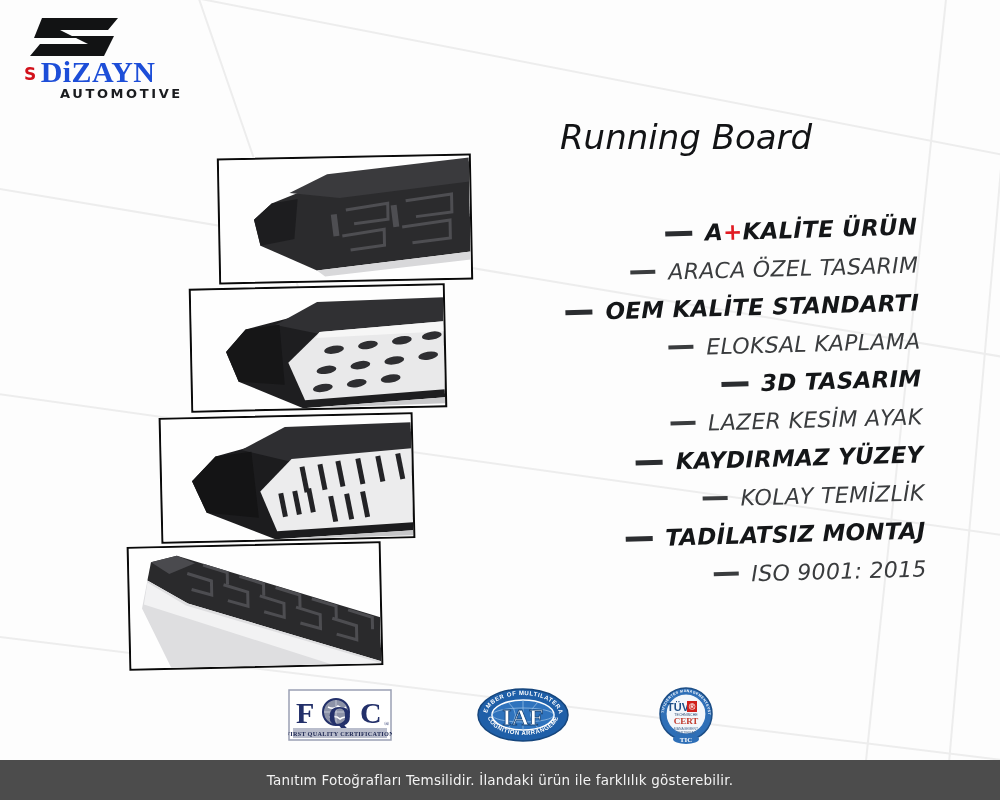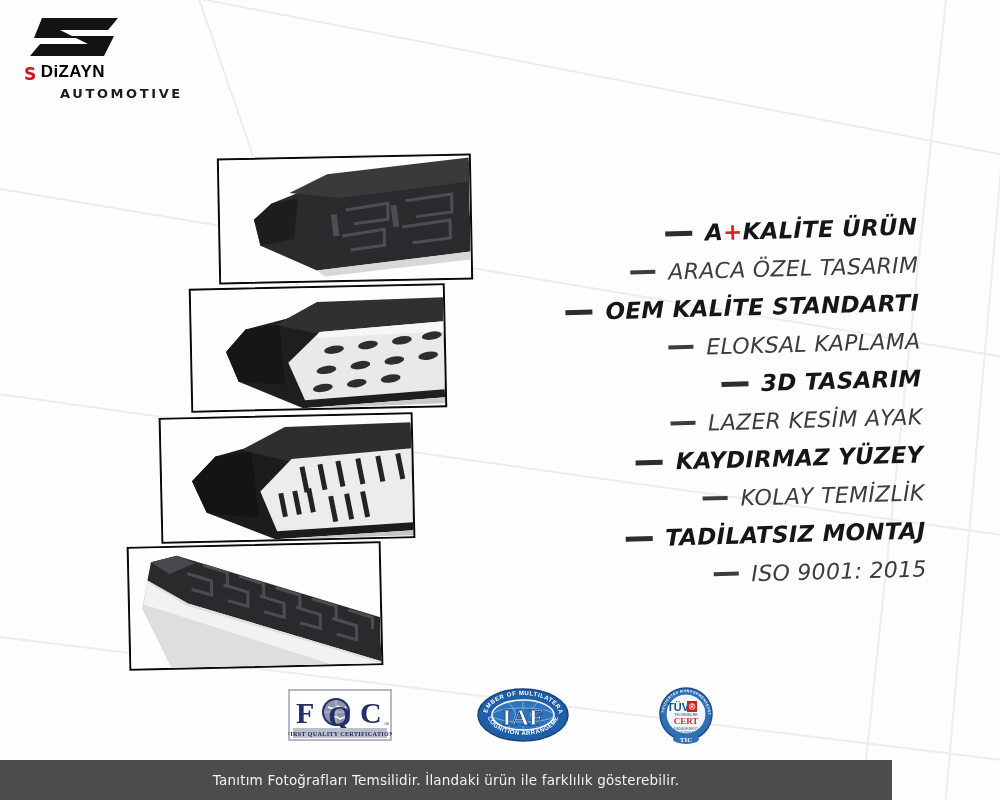--- a/index.html
+++ b/index.html
@@ -48,26 +48,26 @@
   }
   .logo-s {
     color: #d2111b;
     font-weight: 800;
     font-size: 17px;
     line-height: 17px;
     font-family: "DejaVu Sans", sans-serif;
     letter-spacing: -0.5px;
   }
   .logo-word {
-    color: #000000;
+    color: #1d4ed8;
     font-weight: 700;
-    font-size: 17px;
+    font-size: 30px;
     line-height: 22px;
     letter-spacing: 0.4px;
-    font-family: Liberation Sans, sans-serif;
+    font-family: Liberation Serif, serif;
   }
   .logo-sub {
     color: #1a1c1f;
     font-size: 13px;
     letter-spacing: 2.6px;
     font-weight: 600;
     margin-top: 3px;
     padding-left: 38px;
     font-family: "DejaVu Sans", sans-serif;
   }
@@ -162,21 +162,21 @@
     display: flex;
     align-items: center;
     justify-content: space-between;
   }
   .cert { flex: 0 0 auto; }
 
   
   .footer {
     position: absolute;
     left: 0; bottom: 0;
-    width: 892px; height: 40px;
+    width: 1000px; height: 40px;
     background: #4c4c4c;
     display: flex; align-items: center; justify-content: center;
   }
   .footer .ftxt {
     color: #f2f2f2;
     font-size: 13.5px;
     letter-spacing: 0.2px;
     font-family: "DejaVu Sans", sans-serif;
   }
 </style>
@@ -200,20 +200,21 @@
       <path d="M20 4 L96 4 L86 16 L38 16 L50 22 L92 22 L82 42 L8 42 L18 30 L66 30 L54 24 L12 24 Z" fill="#121314"></path>
       <path d="M28 9 L84 9 L80 13 L34 13 Z" fill="#fdfdfd" opacity="0"></path>
     </svg>
     <div class="logo-text-row">
       <span class="logo-s">S</span>
       <span class="logo-word">DiZAYN</span>
     </div>
     <div class="logo-sub">AUTOMOTIVE</div>
   </div>
 
+  <div class="title-sub">Running Board</div>
 
   <div class="photo p1">
     <svg class="board-svg" viewBox="0 0 250 122" preserveAspectRatio="none">
       <rect width="250" height="122" fill="#fefefe"></rect>
       <path d="M250 6 L250 96 L96 112 L40 86 L34 60 L52 44 L110 22 Z" fill="#2b2b2d"></path>
       <path d="M250 2 L250 26 L120 40 L70 34 L108 16 Z" fill="#3a3a3d"></path>
       <path d="M40 86 L34 60 L52 44 L78 40 L74 80 Z" fill="#1d1d1f"></path>
       <path d="M96 112 L250 96 L250 104 L104 118 Z" fill="#d8d8da"></path>
       <g fill="none" stroke="#4e4e52" stroke-width="3">
         <path d="M126 52 L168 46 L168 62 L134 66"></path>

